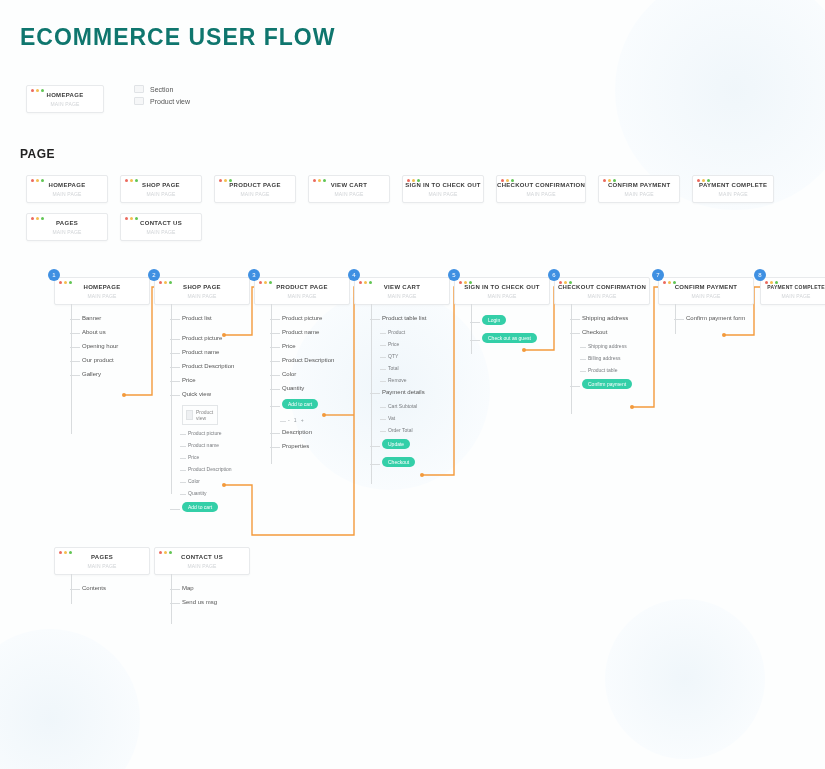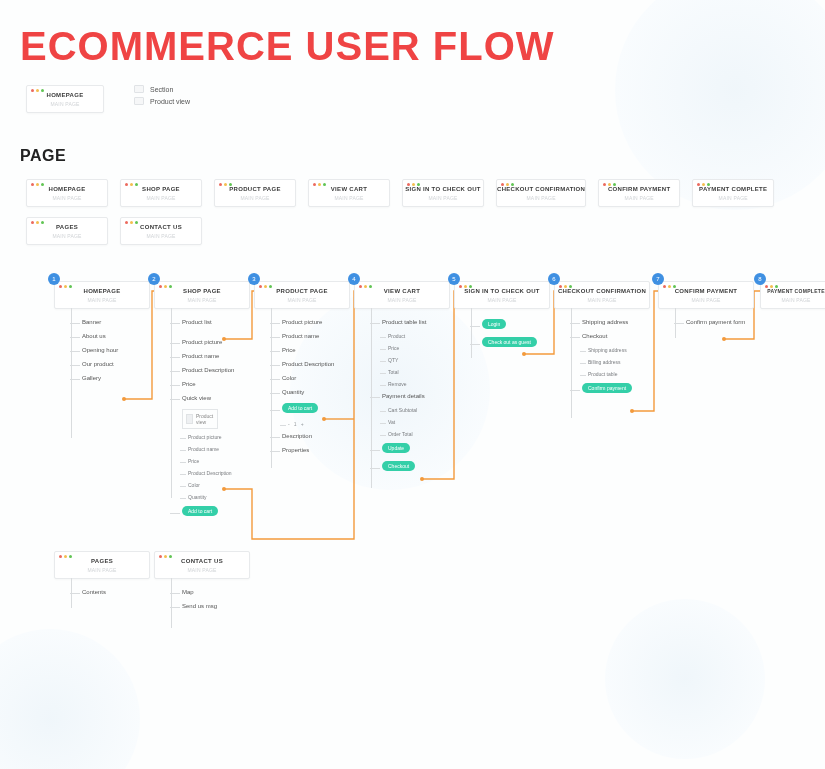--- a/index.html
+++ b/index.html
@@ -11,41 +11,41 @@
     position: relative;
     overflow: hidden;
   }
   .bg-blob { position: absolute; border-radius: 50%; background: radial-gradient(circle,#eaf3f9 0%,#f7fbfe 70%,transparent 100%); opacity:.7; }
   .bg-blob.b1 { width:240px;height:240px;top:-30px;right:-30px; }
   .bg-blob.b2 { width:200px;height:200px;top:290px;left:290px; }
   .bg-blob.b3 { width:180px;height:180px;bottom:-40px;left:-40px; }
   .bg-blob.b4 { width:160px;height:160px;bottom:10px;right:60px; }
 
   .content { position:relative; padding: 24px 20px 0 20px; }
-  h1.title { font-size: 40px; font-weight:700; color:#ef4444; letter-spacing:1px; margin-bottom:16px; }
+  h1.title { font-size: 23px; font-weight:700; color:#0f766e; letter-spacing:1px; margin-bottom:34px; }
 
   
   .legend { display:flex; gap:30px; align-items:flex-start; margin-bottom:34px; margin-left:6px;}
   .page-card {
     background:#fff; border:1px solid #e8eaec; border-radius:2px;
     padding:6px 0 5px 0; min-width:78px; text-align:center; position:relative;
     box-shadow:0 1px 2px rgba(0,0,0,.03);
   }
   .page-card .dots { position:absolute; top:3px; left:4px; display:flex; gap:2px; }
   .page-card .dots span { width:3px;height:3px;border-radius:50%;display:block; }
   .page-card .dots span:nth-child(1){background:#ec6a5e;}
   .page-card .dots span:nth-child(2){background:#f4be4f;}
   .page-card .dots span:nth-child(3){background:#61c554;}
   .page-card-title { font-size:6px; font-weight:700; color:#3a3a3a; letter-spacing:.3px; margin-bottom:3px;}
   .page-card-sub { font-size:5px; color:#d0d3d6; letter-spacing:.2px;}
   .legend-right { display:flex; flex-direction:column; gap:4px; font-size:7px; color:#555;}
   .legend-right .rowx { display:flex; align-items:center; gap:6px; }
   .legend-right .sw { width:10px;height:8px;border:1px solid #e0e3e6;background:#f6f7f8; border-radius:1px;}
 
-  h2.section { font-size:16px; font-weight:700; color:#222; letter-spacing:.5px; margin:0 0 14px 0; }
+  h2.section { font-size:12px; font-weight:700; color:#222; letter-spacing:.5px; margin:0 0 14px 0; }
 
   
   .page-grid { display:flex; flex-wrap:wrap; gap:10px 12px; margin-bottom:36px; margin-left:6px;}
   .page-grid .page-card { min-width:82px; }
   .page-grid.row2 { margin-top:-26px; margin-bottom:36px;}
 
   
   .flow-area { position:relative; height: 380px; margin-left:4px;}
   .flow-col { position:absolute; width:96px; }
   .badge {

